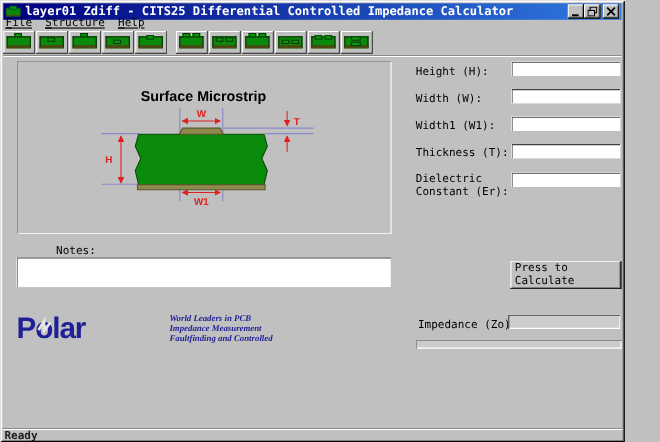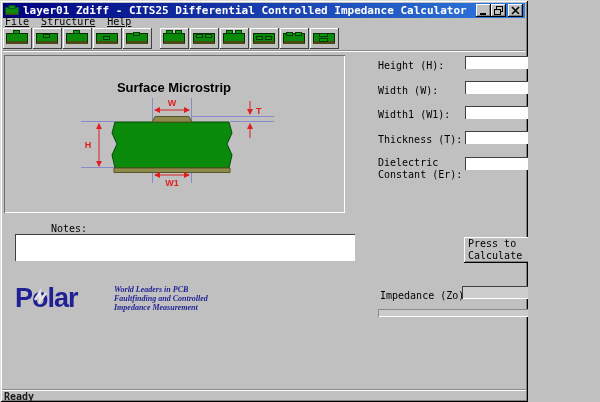--- a/index.html
+++ b/index.html
@@ -1,19 +1,19 @@
 <!DOCTYPE html>
 <html><head>
 <meta charset="utf-8">
 <style>
   html,body { margin:0; padding:0; background:#c0c0c0; }
   * { box-sizing:border-box; }
 
   .window {
-    position:relative; width:528px; height:402px; background:#c0c0c0;
+    position:relative; width:568px; height:402px; background:#c0c0c0;
     font-family:"DejaVu Sans Mono", monospace; overflow:hidden;
     box-shadow: inset 1px 1px 0 #dfdfdf, inset -1px -1px 0 #000,
                 inset 2px 2px 0 #fff, inset -2px -2px 0 #808080;
   }
 
   
   .titlebar {
     position:absolute; left:3px; top:3px; right:3px; height:15px;
     background:linear-gradient(to right,#00007f,#2f7bdf);
     display:flex; align-items:center; padding:0 2px;
@@ -52,21 +52,21 @@
   .v-rupper2 .m1 { left:2px; top:0px; } .v-rupper2 .m2 { left:11px; top:0px; }
   .v-rmid2 .m1 { left:2px;  top:2px; }  .v-rmid2 .m2 { left:11px; top:2px; }
   .v-rtop2 .m1 { left:2px;  top:-2px; } .v-rtop2 .m2 { left:11px; top:-2px; }
   .v-stack .m1 { left:5px;  top:-1px; width:9px; } .v-stack .m2 { left:5px; top:4px; width:9px; }
 
   .tool-divider { position:absolute; left:3px; right:3px; top:50px; height:2px;
     box-shadow: inset 0 1px 0 #8a8a8a, inset 0 -1px 0 #fff; }
 
   
   .diagram-panel {
-    position:absolute; left:4px; top:55px; width:341px; height:158px; background:#c0c0c0;
+    position:absolute; left:15px; top:55px; width:341px; height:158px; background:#c0c0c0;
     box-shadow: inset 1px 1px 0 #6f6f6f, inset -1px -1px 0 #fff;
   }
 
   
   .fld-label { position:absolute; left:378px; width:96px; font-size:10px; line-height:12px; color:#000; }
   .fld-input {
     position:absolute; left:465px; width:99px; height:13px; background:#fff; border:none;
     box-shadow: inset 1px 1px 0 #404040, inset -1px -1px 0 #fff;
     font-family:"DejaVu Sans Mono", monospace; font-size:10px; padding:0 3px;
   }
@@ -280,22 +280,22 @@
   <button class="calc-btn">Press to Calculate</button>
 
   <div class="logo">
     <svg width="90" height="28">
       <text x="0" y="23" font-family="Liberation Sans, sans-serif" font-size="27" font-weight="bold" fill="#1f1f96" letter-spacing="-1">Polar</text>
       <polyline points="20,16 25,8 25,17 31,9" fill="none" stroke="#e6e6e6" stroke-width="2.4"></polyline>
     </svg>
   </div>
   <div class="tagline">
     <div>World Leaders in PCB</div>
+    <div>Impedance Measurement</div>
     <div>Faultfinding and Controlled</div>
-    <div>Impedance Measurement</div>
   </div>
 
   <div class="result-label">Impedance (Zo):</div>
   <div class="result-field"></div>
   <div class="progress"></div>
 
   <div class="status-divider"></div>
   <div class="status-text">Ready</div>
 
 </div>

